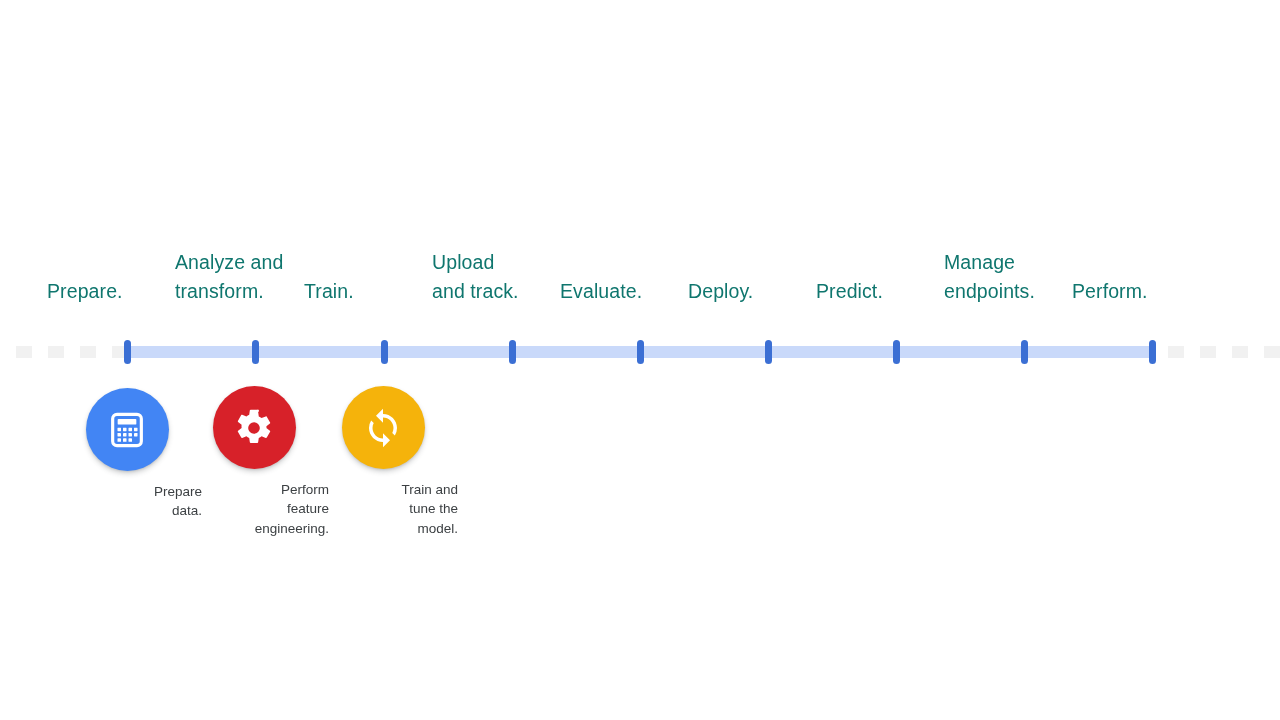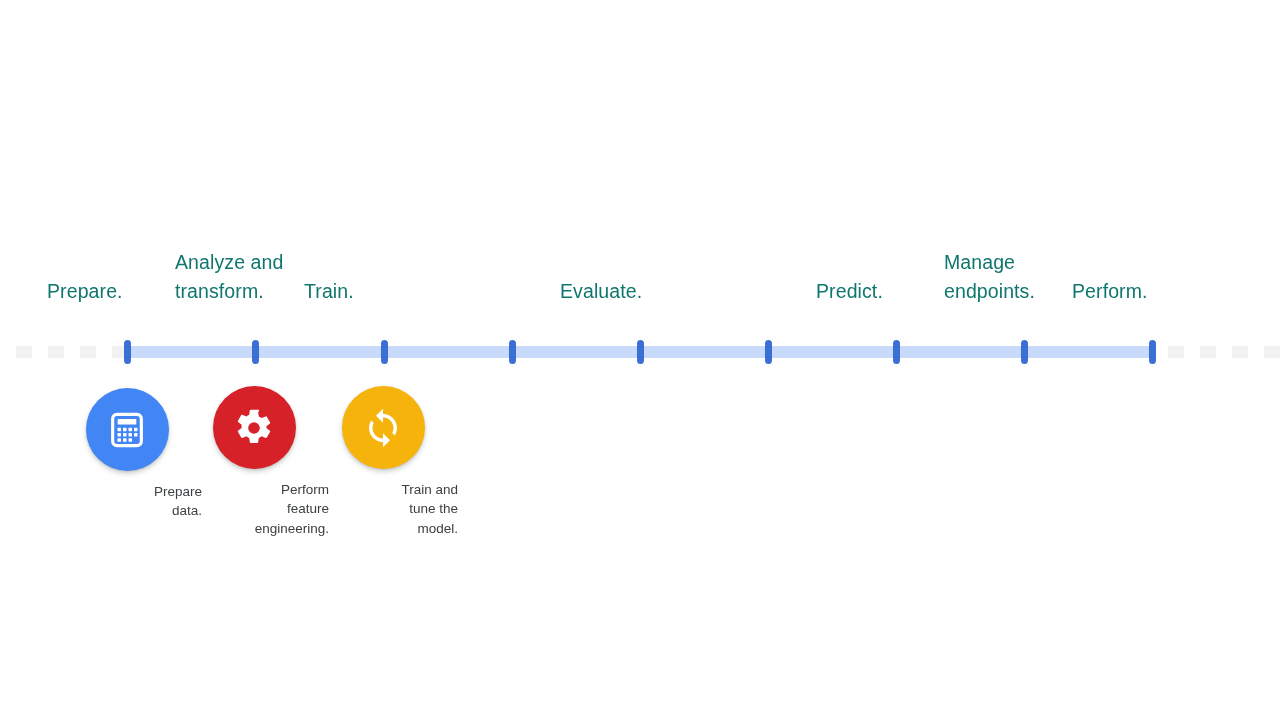--- a/index.html
+++ b/index.html
@@ -111,21 +111,24 @@
 </head>
 <body>
 
 <div id="stage">
 
   <div id="labels">
     <div class="label" style="left:127px">Prepare.</div>
     <div class="label" style="left:255px">Analyze and
 transform.</div>
     <div class="label" style="left:384px">Train.</div>
+    <div class="label" style="left:512px">Upload
+and track.</div>
     <div class="label" style="left:640px">Evaluate.</div>
+    <div class="label" style="left:768px">Deploy.</div>
     <div class="label" style="left:896px">Predict.</div>
     <div class="label" style="left:1024px">Manage
 endpoints.</div>
     <div class="label" style="left:1152px">Perform.</div>
   </div>
 
   <div class="dash" style="left:16px"></div>
   <div class="dash" style="left:48px"></div>
   <div class="dash" style="left:80px"></div>
   <div class="dash" style="left:112px"></div>

